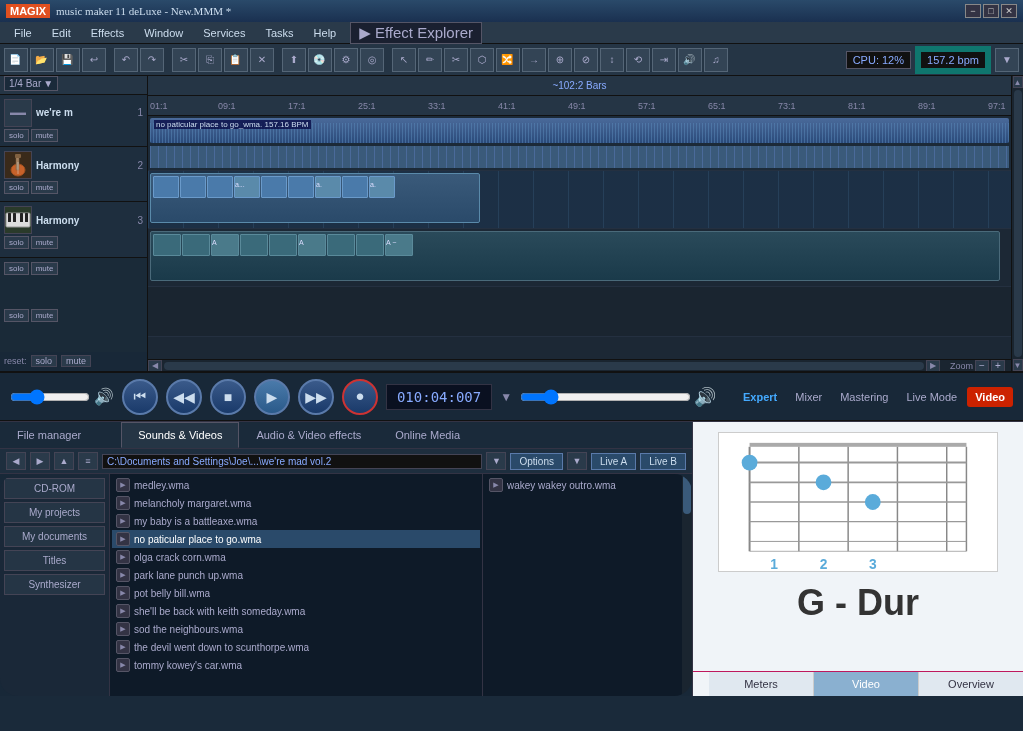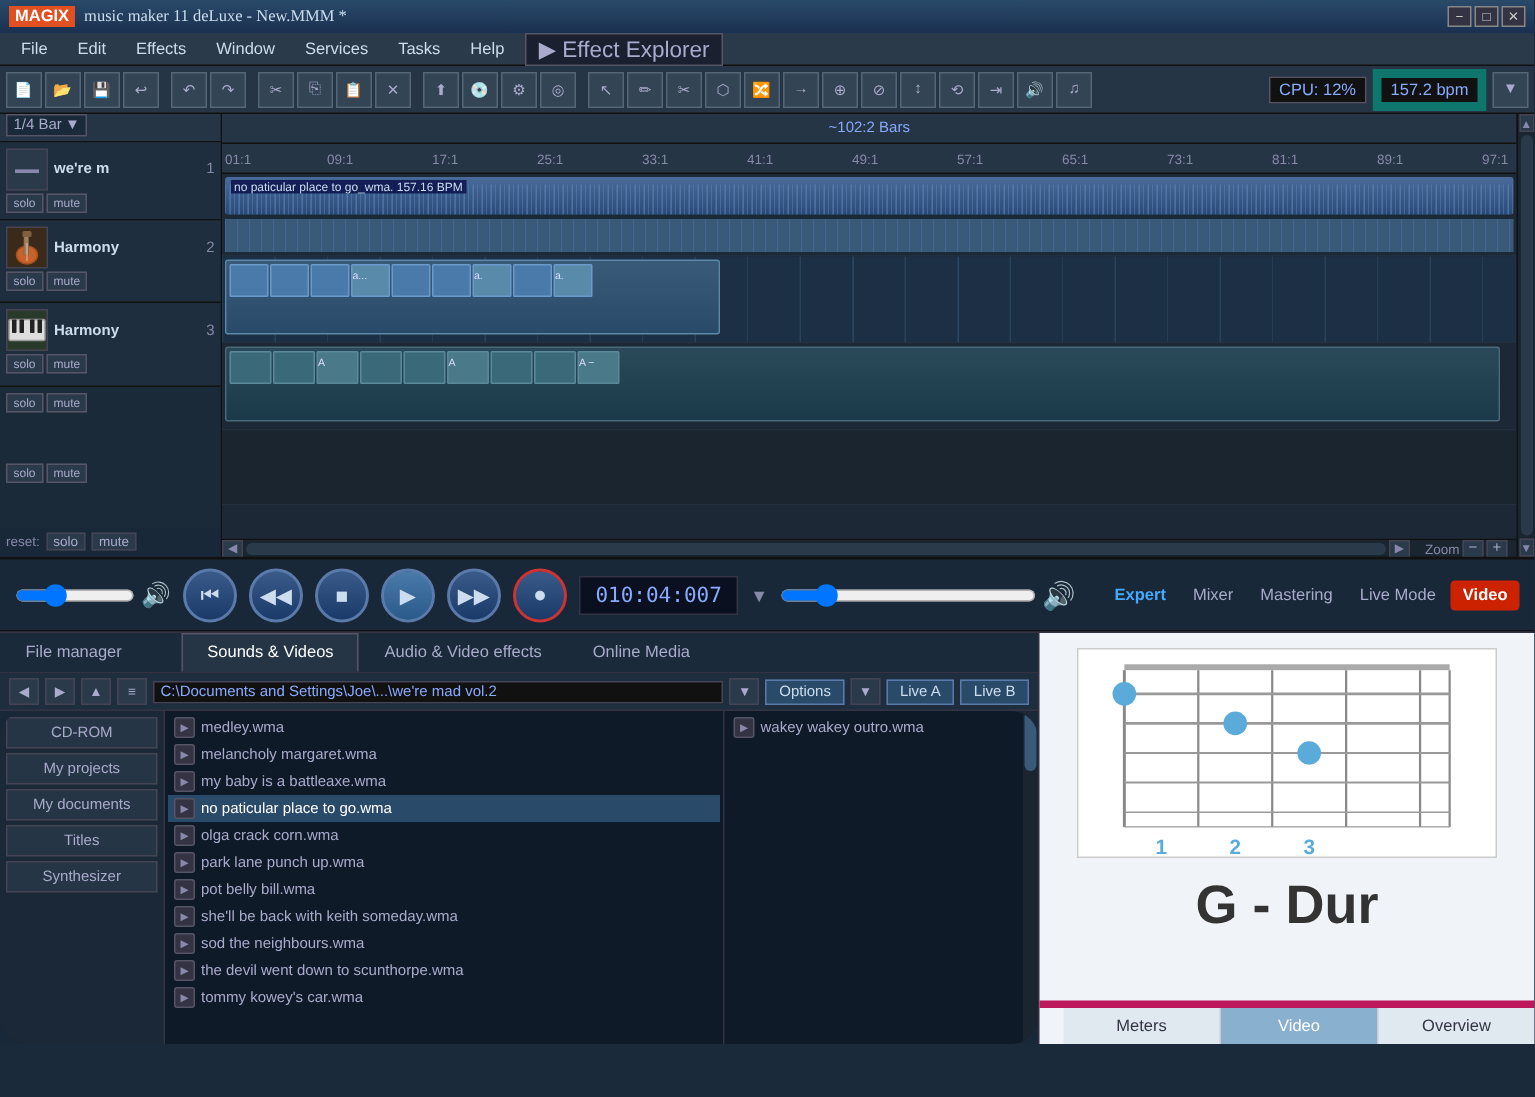--- a/index.html
+++ b/index.html
@@ -78,21 +78,21 @@
     .file-item { display: flex; align-items: center; gap: 4px; padding: 2px 4px; color: #aac; font-size: 10px; cursor: pointer; }
     .file-item.selected { background: #2a4a6a; color: #fff; }
     .file-icon { width: 14px; height: 14px; background: #334; border: 1px solid #556; border-radius: 2px; display: flex; align-items: center; justify-content: center; font-size: 7px; color: #88a; flex-shrink: 0; }
     #file-list2 { width: 200px; background: #0e1a28; border-left: 1px solid #334; overflow-y: auto; padding: 2px; }
 
     
     #chord-panel { width: 330px; display: flex; flex-direction: column; background: #f0f4f8; }
     #chord-display { flex: 1; padding: 10px; display: flex; flex-direction: column; align-items: center; }
     #guitar-fretboard { width: 280px; height: 140px; background: white; border: 1px solid #ccc; position: relative; margin-bottom: 10px; }
     #chord-name { font-size: 36px; color: #333; font-weight: bold; text-align: center; }
-    #chord-buttons { display: flex; border-top: 5px solid #be185d; padding-left: 16px; }
+    #chord-buttons { display: flex; border-top: 1px solid #be185d; padding-left: 16px; }
     .chord-btn { flex: 1; padding: 6px; text-align: center; font-size: 11px; color: #334; cursor: pointer; border-right: 1px solid #ccc; background: #e0e8f0; }
     .chord-btn.active { background: #8ab0d0; color: white; }
     .chord-btn:last-child { border-right: none; }
 
     
     #fretboard-svg { width: 100%; height: 100%; }
 
     
     ::-webkit-scrollbar { width: 10px; height: 10px; background: #1a2530; }
     ::-webkit-scrollbar-thumb { background: #3a5a7a; border-radius: 4px; }

